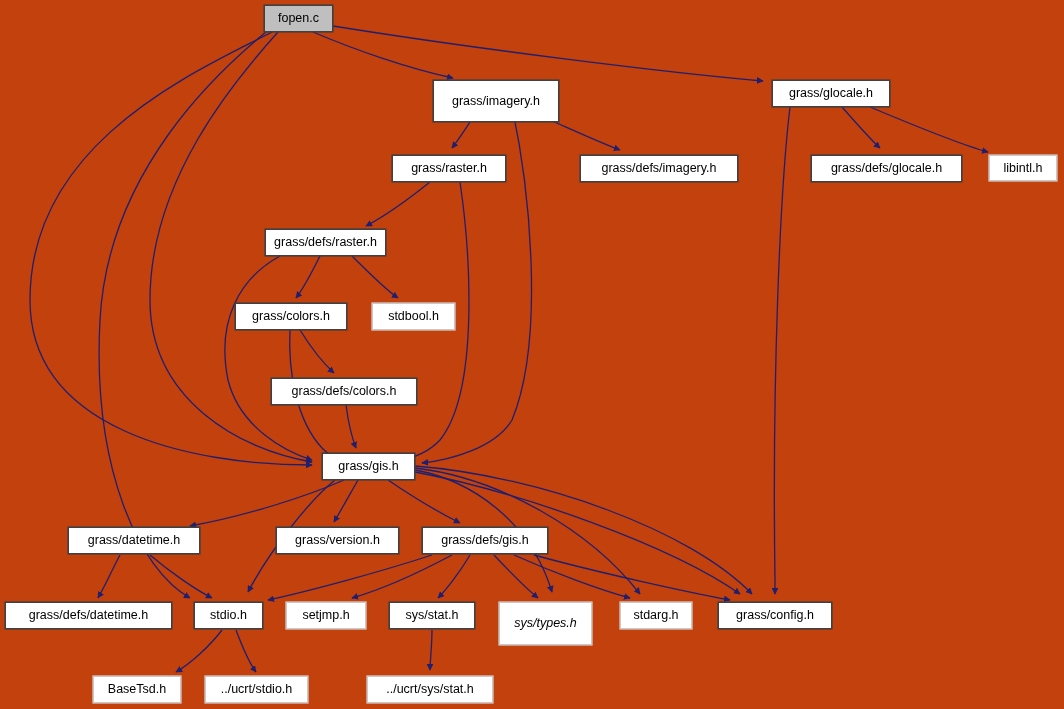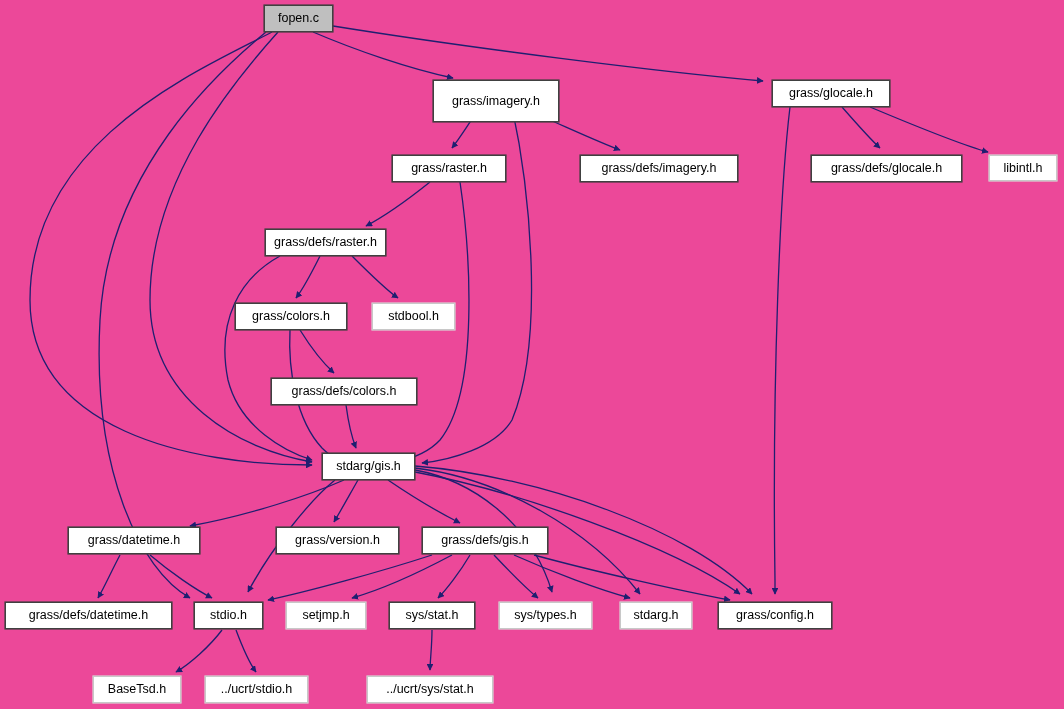--- a/index.html
+++ b/index.html
@@ -5,21 +5,21 @@
 <style>
   html, body {
     margin: 0;
     padding: 0;
     background: #ffffff;
   }
   #graph {
     position: relative;
     width: 1064px;
     height: 709px;
-    background: #ec4899;
+    background: #c2410c;
     font-family: "Liberation Sans", sans-serif;
     overflow: hidden;
   }
   #edges {
     position: absolute;
     left: 0;
     top: 0;
     width: 1064px;
     height: 709px;
   }
@@ -134,21 +134,21 @@
       <div class="node doc" style="left: 235px; top: 303px; width: 112px; height: 27px;">
         <span class="node-label">grass/colors.h</span>
       </div>
       <div class="node ext" style="left: 372px; top: 303px; width: 83px; height: 27px;">
         <span class="node-label">stdbool.h</span>
       </div>
       <div class="node doc" style="left: 271px; top: 378px; width: 146px; height: 27px;">
         <span class="node-label">grass/defs/colors.h</span>
       </div>
       <div class="node doc" style="left: 322px; top: 453px; width: 93px; height: 27px;">
-        <span class="node-label">stdarg/gis.h</span>
+        <span class="node-label">grass/gis.h</span>
       </div>
       <div class="node doc" style="left: 68px; top: 527px; width: 132px; height: 27px;">
         <span class="node-label">grass/datetime.h</span>
       </div>
       <div class="node doc" style="left: 276px; top: 527px; width: 123px; height: 27px;">
         <span class="node-label">grass/version.h</span>
       </div>
       <div class="node doc" style="left: 422px; top: 527px; width: 126px; height: 27px;">
         <span class="node-label">grass/defs/gis.h</span>
       </div>
@@ -157,21 +157,21 @@
       </div>
       <div class="node doc" style="left: 194px; top: 602px; width: 69px; height: 27px;">
         <span class="node-label">stdio.h</span>
       </div>
       <div class="node ext" style="left: 286px; top: 602px; width: 80px; height: 27px;">
         <span class="node-label">setjmp.h</span>
       </div>
       <div class="node doc" style="left: 389px; top: 602px; width: 86px; height: 27px;">
         <span class="node-label">sys/stat.h</span>
       </div>
-      <div class="node ext" style="left: 499px; top: 602px; width: 93px; height: 27px;">
+      <div class="node ext" style="left: 499px; top: 602px; width: 93px; height: 43px; font-style: italic;">
         <span class="node-label">sys/types.h</span>
       </div>
       <div class="node ext" style="left: 620px; top: 602px; width: 72px; height: 27px;">
         <span class="node-label">stdarg.h</span>
       </div>
       <div class="node doc" style="left: 718px; top: 602px; width: 114px; height: 27px;">
         <span class="node-label">grass/config.h</span>
       </div>
       <div class="node ext" style="left: 93px; top: 676px; width: 88px; height: 27px;">
         <span class="node-label">BaseTsd.h</span>

